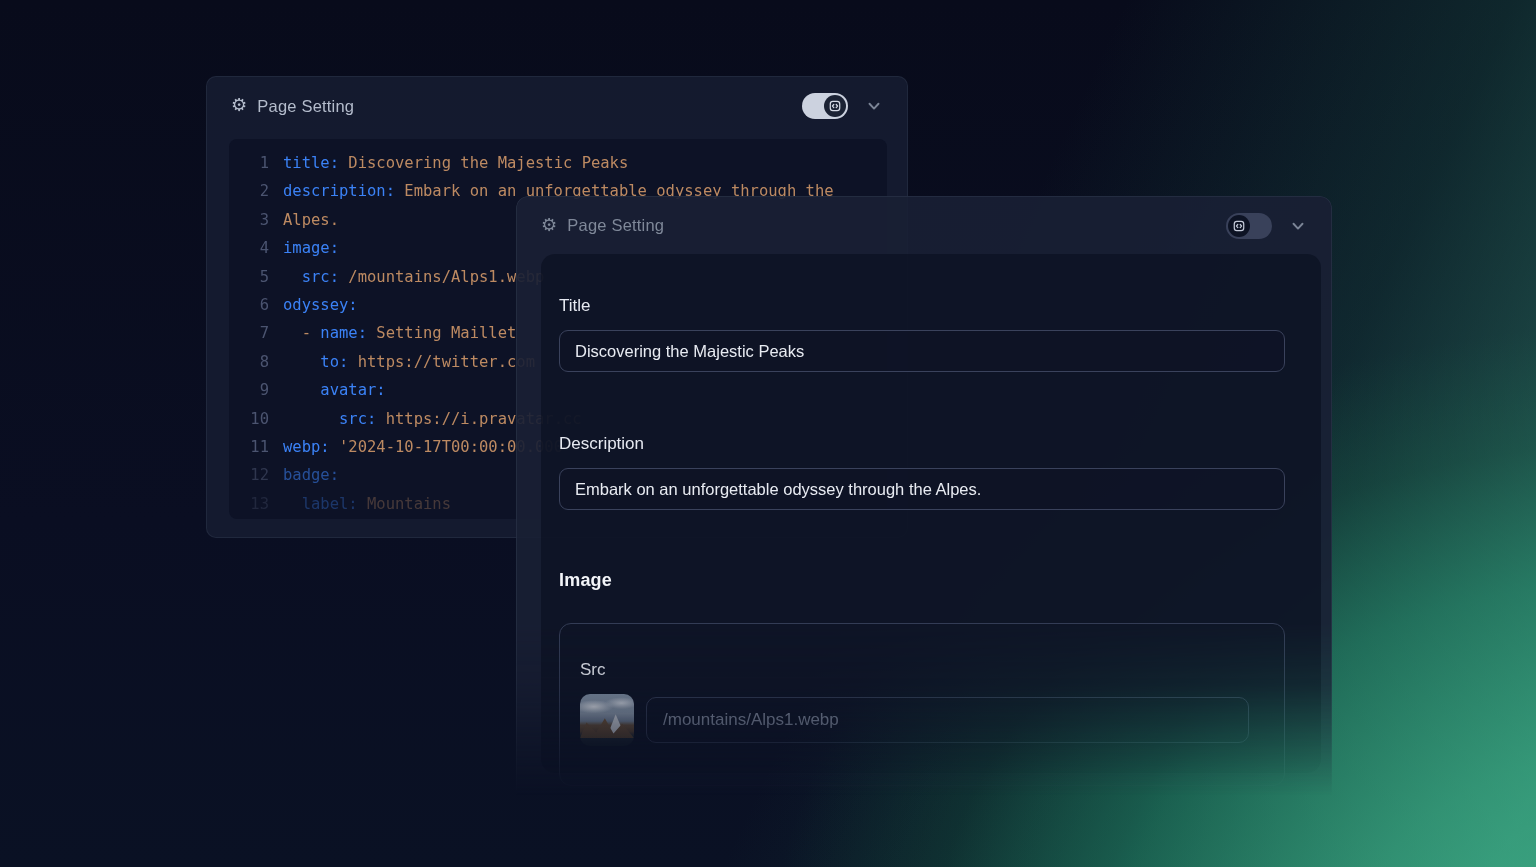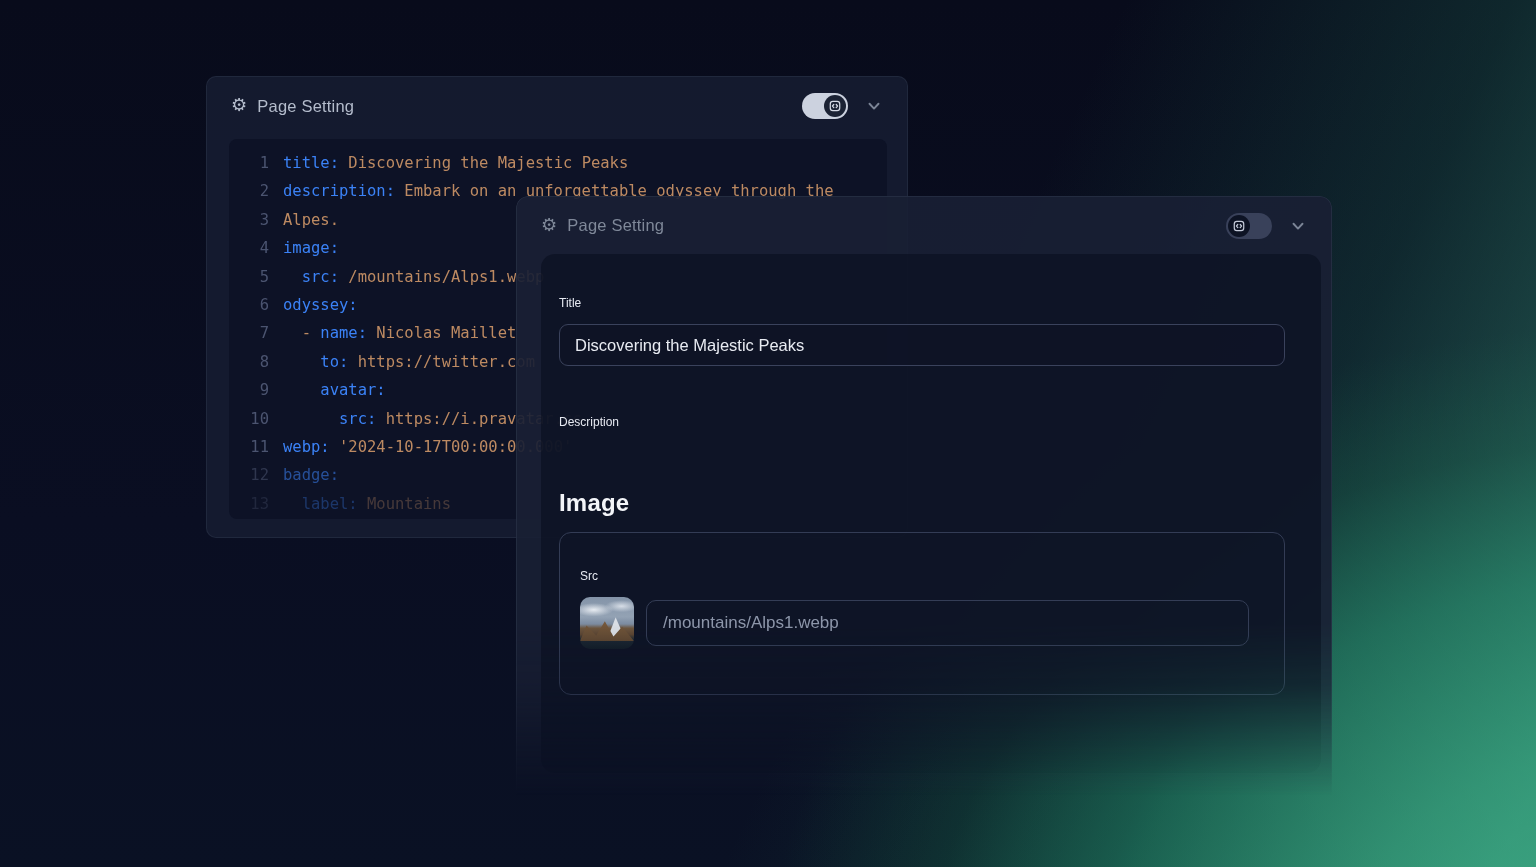--- a/index.html
+++ b/index.html
@@ -123,48 +123,48 @@
   .form-panel .panel-header { color: #7f8899; height: 57px; }
 
   .form-card {
     margin: 0 10px 0 24px;
     height: 519px;
     border-radius: 14px;
     background: rgba(9,14,30,0.62);
     padding: 42px 36px 0 18px;
   }
   .field-label {
-    font-size: 12px;
+    font-size: 17px;
     font-weight: 500;
     color: #e6e9f1;
     margin-bottom: 14px;
   }
   .text-input {
     display: block;
     width: 100%;
     height: 42px;
     border-radius: 9px;
     border: 1px solid #3a425c;
     background: rgba(13,18,36,0.35);
     color: #e8ebf2;
     font-family: "Liberation Sans", sans-serif;
     font-size: 16.5px;
     padding: 0 15px;
     outline: none;
   }
-  .field-gap { margin-top: 49px; }
+  .field-gap { margin-top: 62px; }
   .image-heading {
     margin-top: 60px;
-    font-size: 24px;
+    font-size: 18px;
     font-weight: 700;
     color: #f3f5f9;
     letter-spacing: 0.2px;
   }
   .image-card {
-    margin-top: 15px;
+    margin-top: 32px;
     height: 163px;
     border: 1px solid #333c55;
     border-radius: 12px;
     padding: 36px 35px 0 20px;
   }
   .src-row { display: flex; align-items: center; gap: 12px; margin-top: 14px; }
   .thumb {
     position: relative;
     width: 54px;
     height: 52px;
@@ -228,21 +228,21 @@
         </svg>
       </div>
     </div>
     <div class="codebox" id="code-lines">
         <div class="code-line"><span class="ln">1</span><span><span class="seg-key">title:</span><span class="seg-val"> Discovering the Majestic Peaks</span></span></div>
         <div class="code-line"><span class="ln">2</span><span><span class="seg-key">description:</span><span class="seg-val"> Embark on an unforgettable odyssey through the</span></span></div>
         <div class="code-line"><span class="ln">3</span><span><span class="seg-val">Alpes.</span></span></div>
         <div class="code-line"><span class="ln">4</span><span><span class="seg-key">image:</span></span></div>
         <div class="code-line"><span class="ln">5</span><span><span class="seg-plain">  </span><span class="seg-key">src:</span><span class="seg-val"> /mountains/Alps1.webp</span></span></div>
         <div class="code-line"><span class="ln">6</span><span><span class="seg-key">odyssey:</span></span></div>
-        <div class="code-line"><span class="ln">7</span><span><span class="seg-plain">  </span><span class="seg-val">- </span><span class="seg-key">name:</span><span class="seg-val"> Nicolas Maillet</span></span></div>
+        <div class="code-line"><span class="ln">7</span><span><span class="seg-plain">  </span><span class="seg-val">- </span><span class="seg-key">name:</span><span class="seg-val"> Setting Maillet</span></span></div>
         <div class="code-line"><span class="ln">8</span><span><span class="seg-plain">    </span><span class="seg-key">to:</span><span class="seg-val"> https://twitter.com</span></span></div>
         <div class="code-line"><span class="ln">9</span><span><span class="seg-plain">    </span><span class="seg-key">avatar:</span></span></div>
         <div class="code-line"><span class="ln">10</span><span><span class="seg-plain">      </span><span class="seg-key">src:</span><span class="seg-val"> https://i.pravatar.cc</span></span></div>
         <div class="code-line"><span class="ln">11</span><span><span class="seg-key">webp:</span><span class="seg-val"> '2024-10-17T00:00:00.000'</span></span></div>
         <div class="code-line"><span class="ln">12</span><span><span class="seg-key">badge:</span></span></div>
         <div class="code-line"><span class="ln">13</span><span><span class="seg-plain">  </span><span class="seg-key">label:</span><span class="seg-val"> Mountains</span></span></div>
       </div>
   </section>
 
   <section class="panel form-panel">
@@ -264,20 +264,21 @@
           <polyline points="4,6 8,10.3 12,6"></polyline>
         </svg>
       </div>
     </div>
 
     <div class="form-card">
       <div class="field-label">Title</div>
       <input class="text-input" type="text" value="Discovering the Majestic Peaks" style="">
 
       <div class="field-label field-gap">Description</div>
+      <input class="text-input" type="text" value="Embark on an unforgettable odyssey through the Alpes." style="">
 
       <div class="image-heading">Image</div>
 
       <div class="image-card">
         <div class="field-label" style="margin-bottom:0;">Src</div>
         <div class="src-row">
           <div class="thumb" title="">
             <div class="cloud"></div>
             <div class="peak-snow"></div>
             <div class="ridge"></div>

